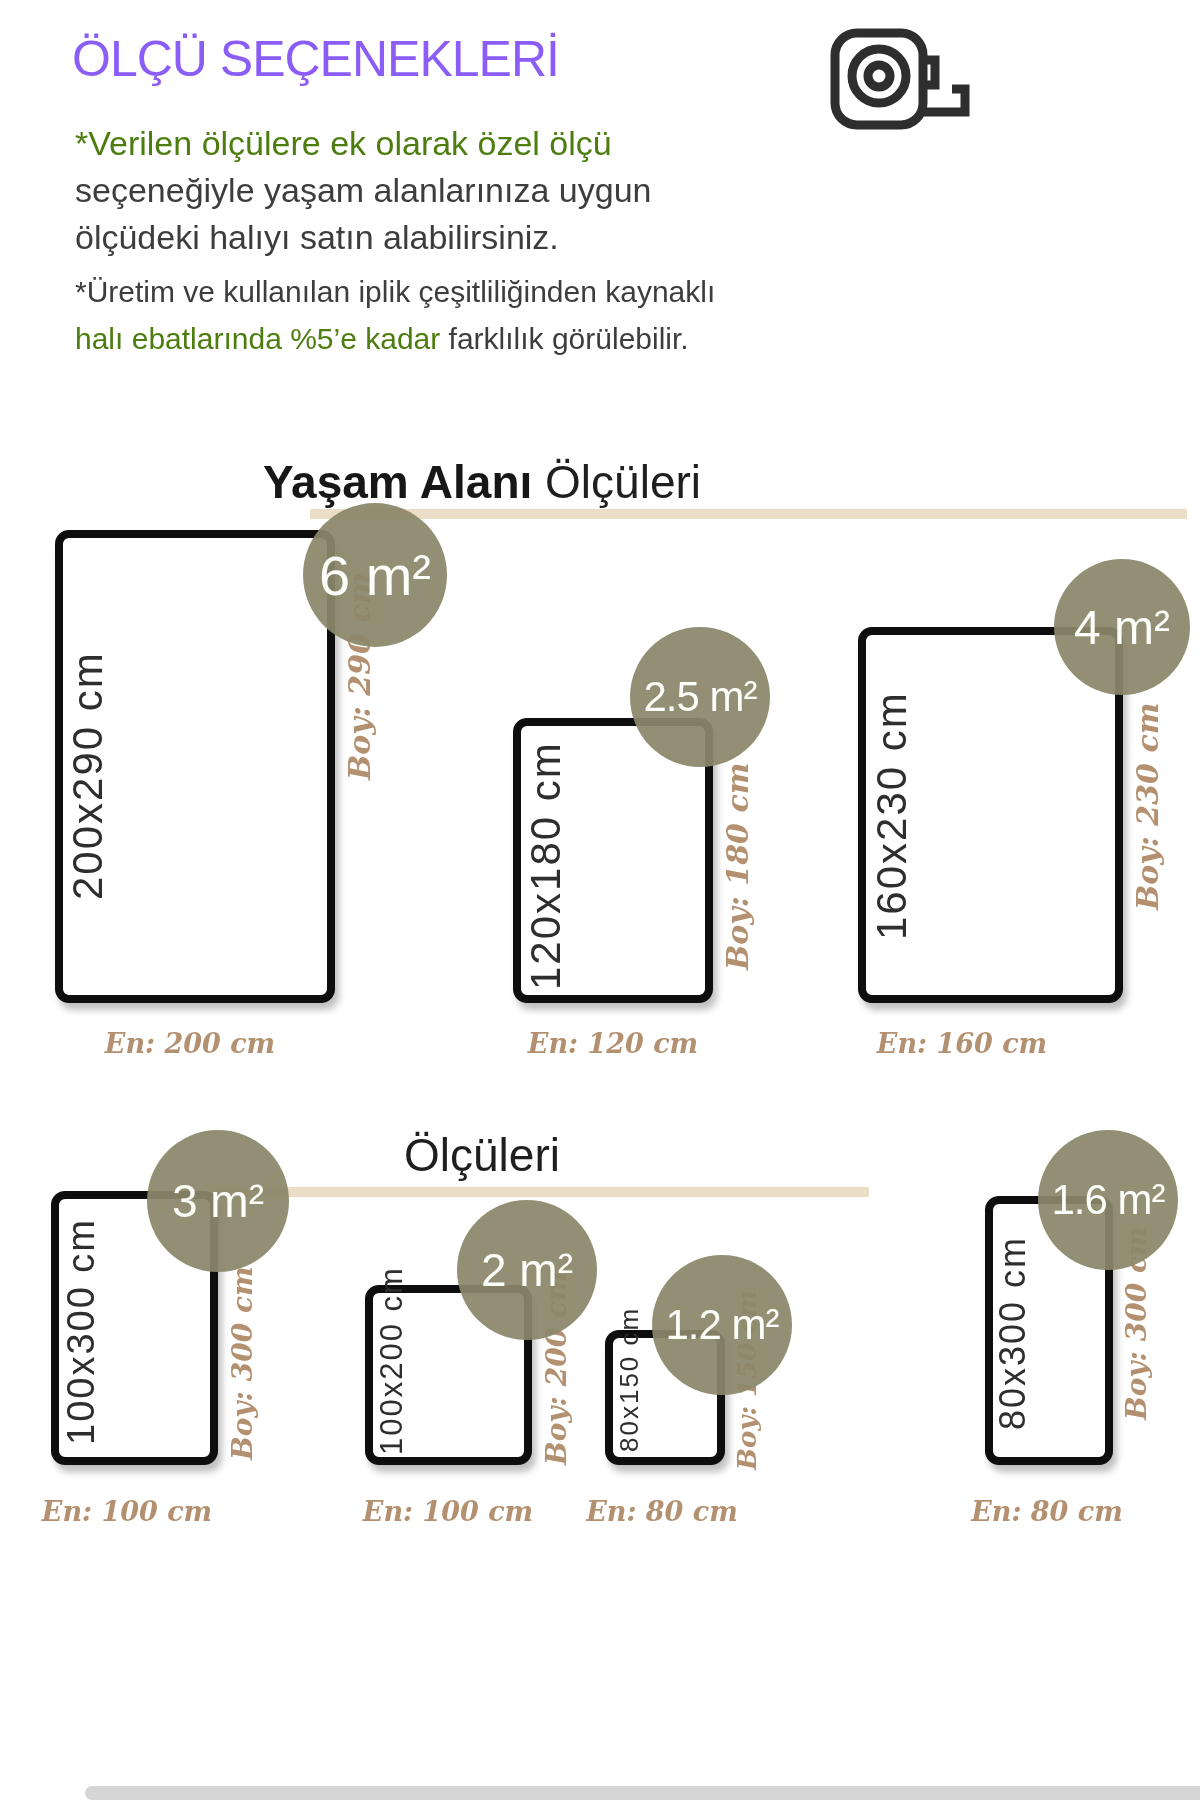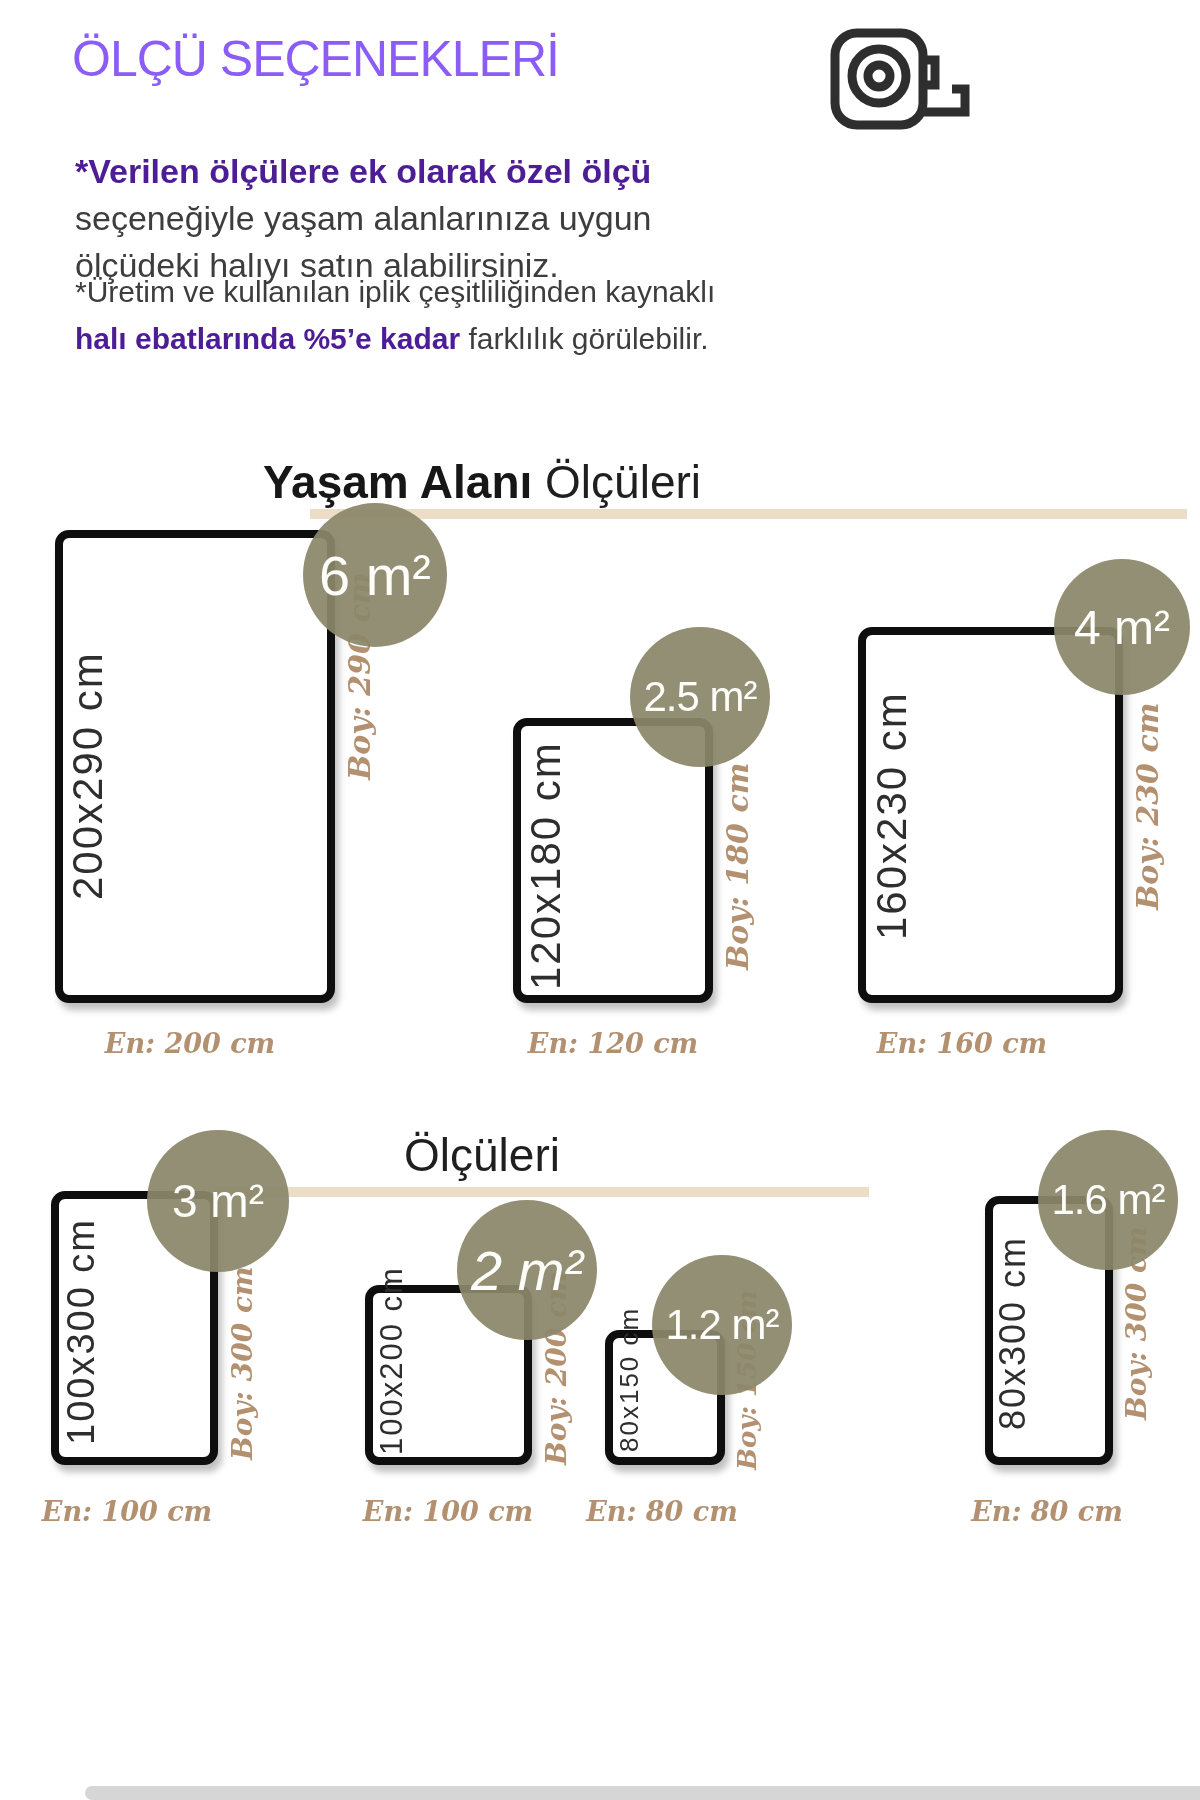--- a/index.html
+++ b/index.html
@@ -8,21 +8,21 @@
     font-family:"Liberation Sans",sans-serif;
   }
   
   .title{
     position:absolute;left:72px;top:30px;font-size:50px;font-weight:400;
     letter-spacing:-1px;color:#8b5cf6;white-space:nowrap;
   }
   .tape-icon{position:absolute;left:828px;top:26px;width:152px;height:114px;}
   .p1{position:absolute;left:75px;top:120px;width:980px;font-size:34px;line-height:47px;color:#3d3d3d;}
   .p2{position:absolute;left:75px;top:268px;width:1050px;font-size:30px;line-height:47px;color:#3d3d3d;}
-  .bold{font-weight:700;color:#4c1d95;margin-top:28px;}
+  .bold{font-weight:400;color:#4d7c0f;}
   .pline{display:block;}
   
   .sec-heading{position:absolute;left:0;width:964px;text-align:center;color:#171717;font-size:46px;line-height:1.18;z-index:2;}
   .s1-heading{top:455px;}
   .s2-heading{top:1128px;}
   .h-strong{font-weight:700;}
   .h-light{font-weight:400;color:#1f1f1f;}
   .s2-heading .h-strong{display:block;}
   .s2-heading .h-light{display:block;}
   .beige-bar{position:absolute;height:10px;background:#ecddc7;z-index:0;}
@@ -39,21 +39,21 @@
   .r6{left:605px;top:1330px;width:120px;height:135px;}
   .r7{left:985px;top:1196px;width:128px;height:269px;}
   
   .badge{position:absolute;border-radius:50%;background:rgba(139,134,105,0.93);
          color:#fdfdfa;display:flex;align-items:center;justify-content:center;
          z-index:3;font-weight:400;}
   .b1{left:303px;top:503px;width:144px;height:144px;font-size:56px;}
   .b2{left:630px;top:627px;width:140px;height:140px;font-size:42px;letter-spacing:-1px;}
   .b3{left:1054px;top:559px;width:136px;height:136px;font-size:48px;}
   .b4{left:147px;top:1130px;width:142px;height:142px;font-size:46px;}
-  .b5{left:457px;top:1200px;width:140px;height:140px;font-size:56px;font-style:italic;}
+  .b5{left:457px;top:1200px;width:140px;height:140px;font-size:46px;}
   .b6{left:652px;top:1255px;width:140px;height:140px;font-size:42px;letter-spacing:-1px;}
   .b7{left:1038px;top:1130px;width:140px;height:140px;font-size:42px;letter-spacing:-1px;}
   
   .vlabel{position:absolute;transform:rotate(-90deg);transform-origin:0 0;white-space:nowrap;z-index:2;}
   .vsize{color:#2e2e2e;font-weight:400;letter-spacing:2px;}
   .vboy{font-family:"DejaVu Serif",serif;font-style:italic;font-weight:700;color:#b3906f;}
   .l1{left:64px;top:900px;font-size:42px;}
   .l2{left:522px;top:990px;font-size:42px;}
   .l3{left:868px;top:940px;font-size:42px;}
   .l4{left:60px;top:1445px;font-size:38px;}

